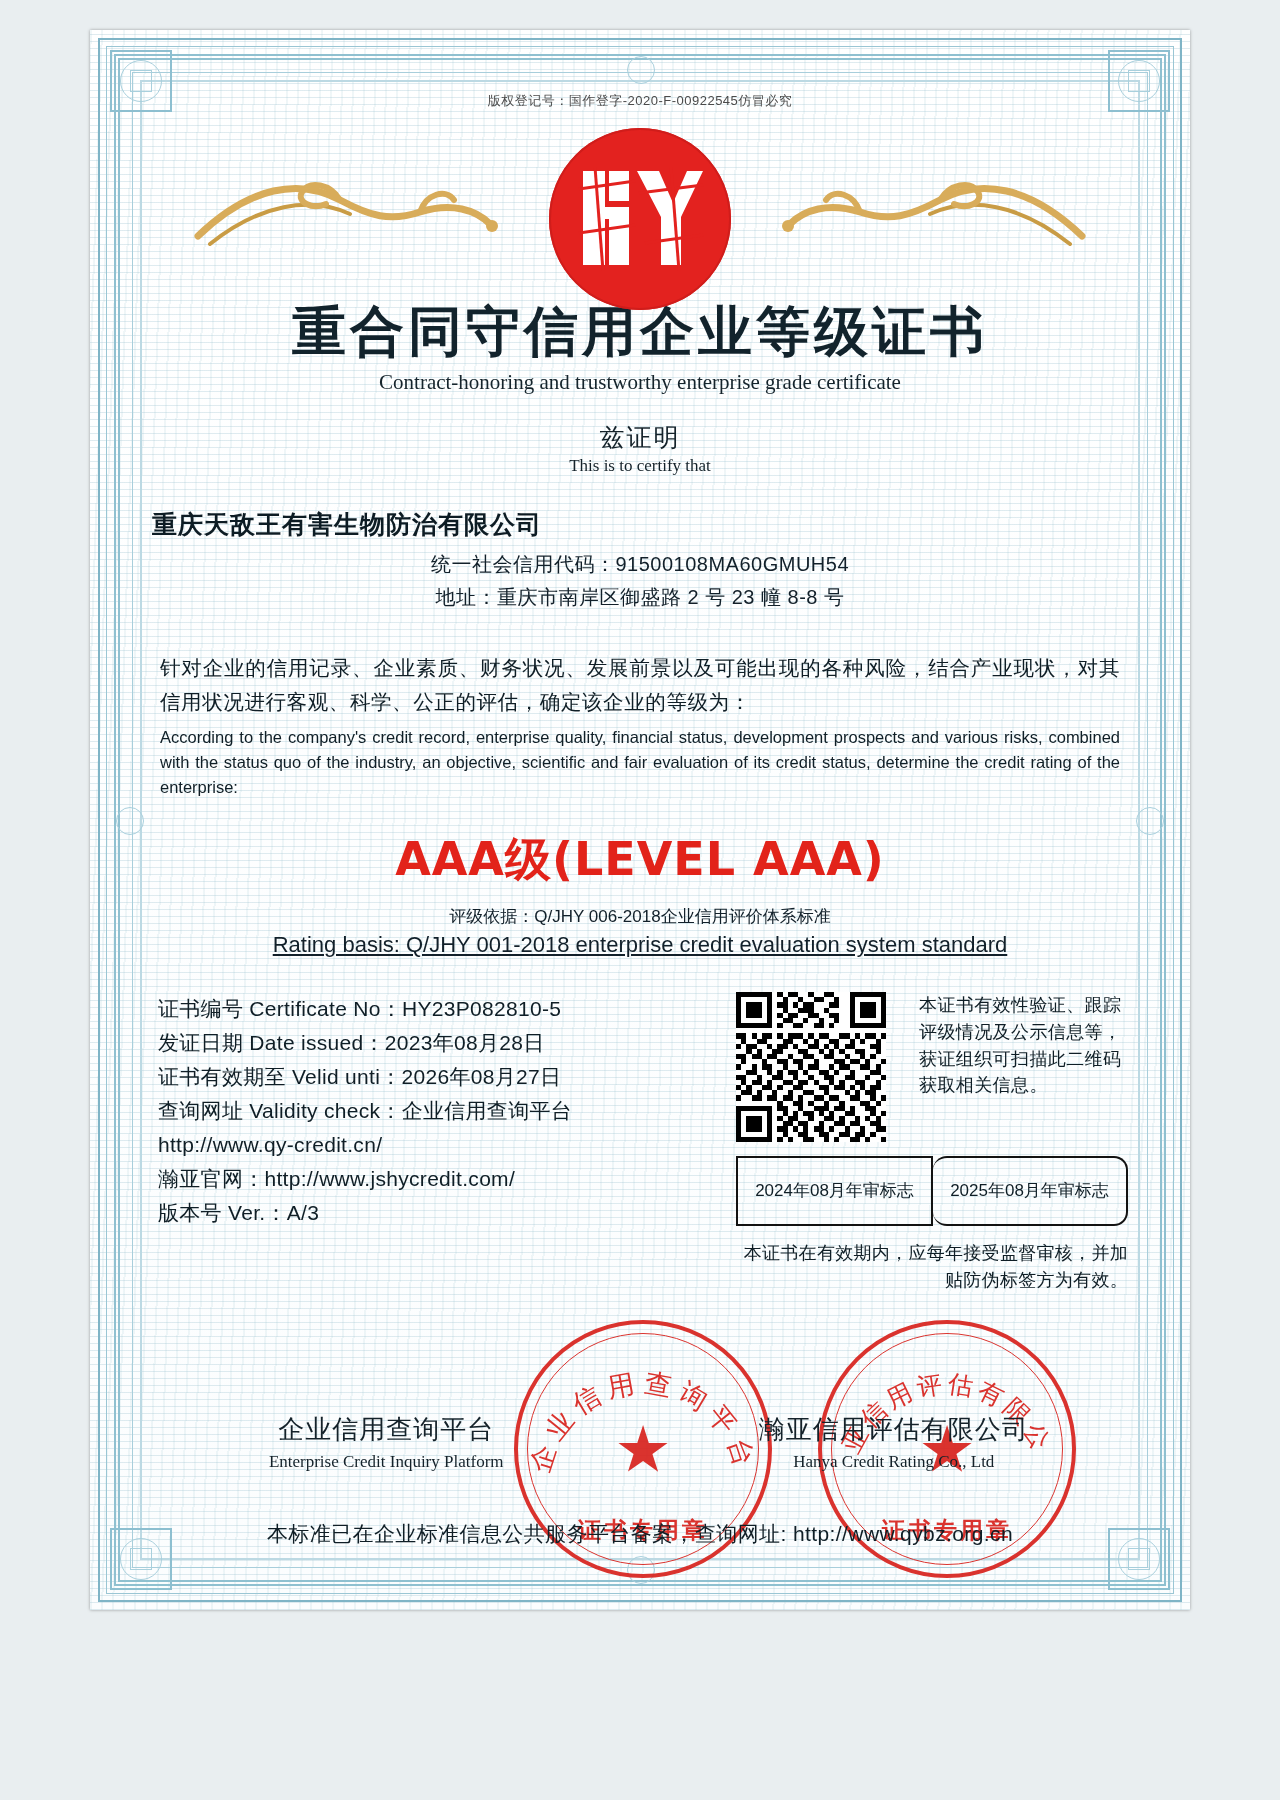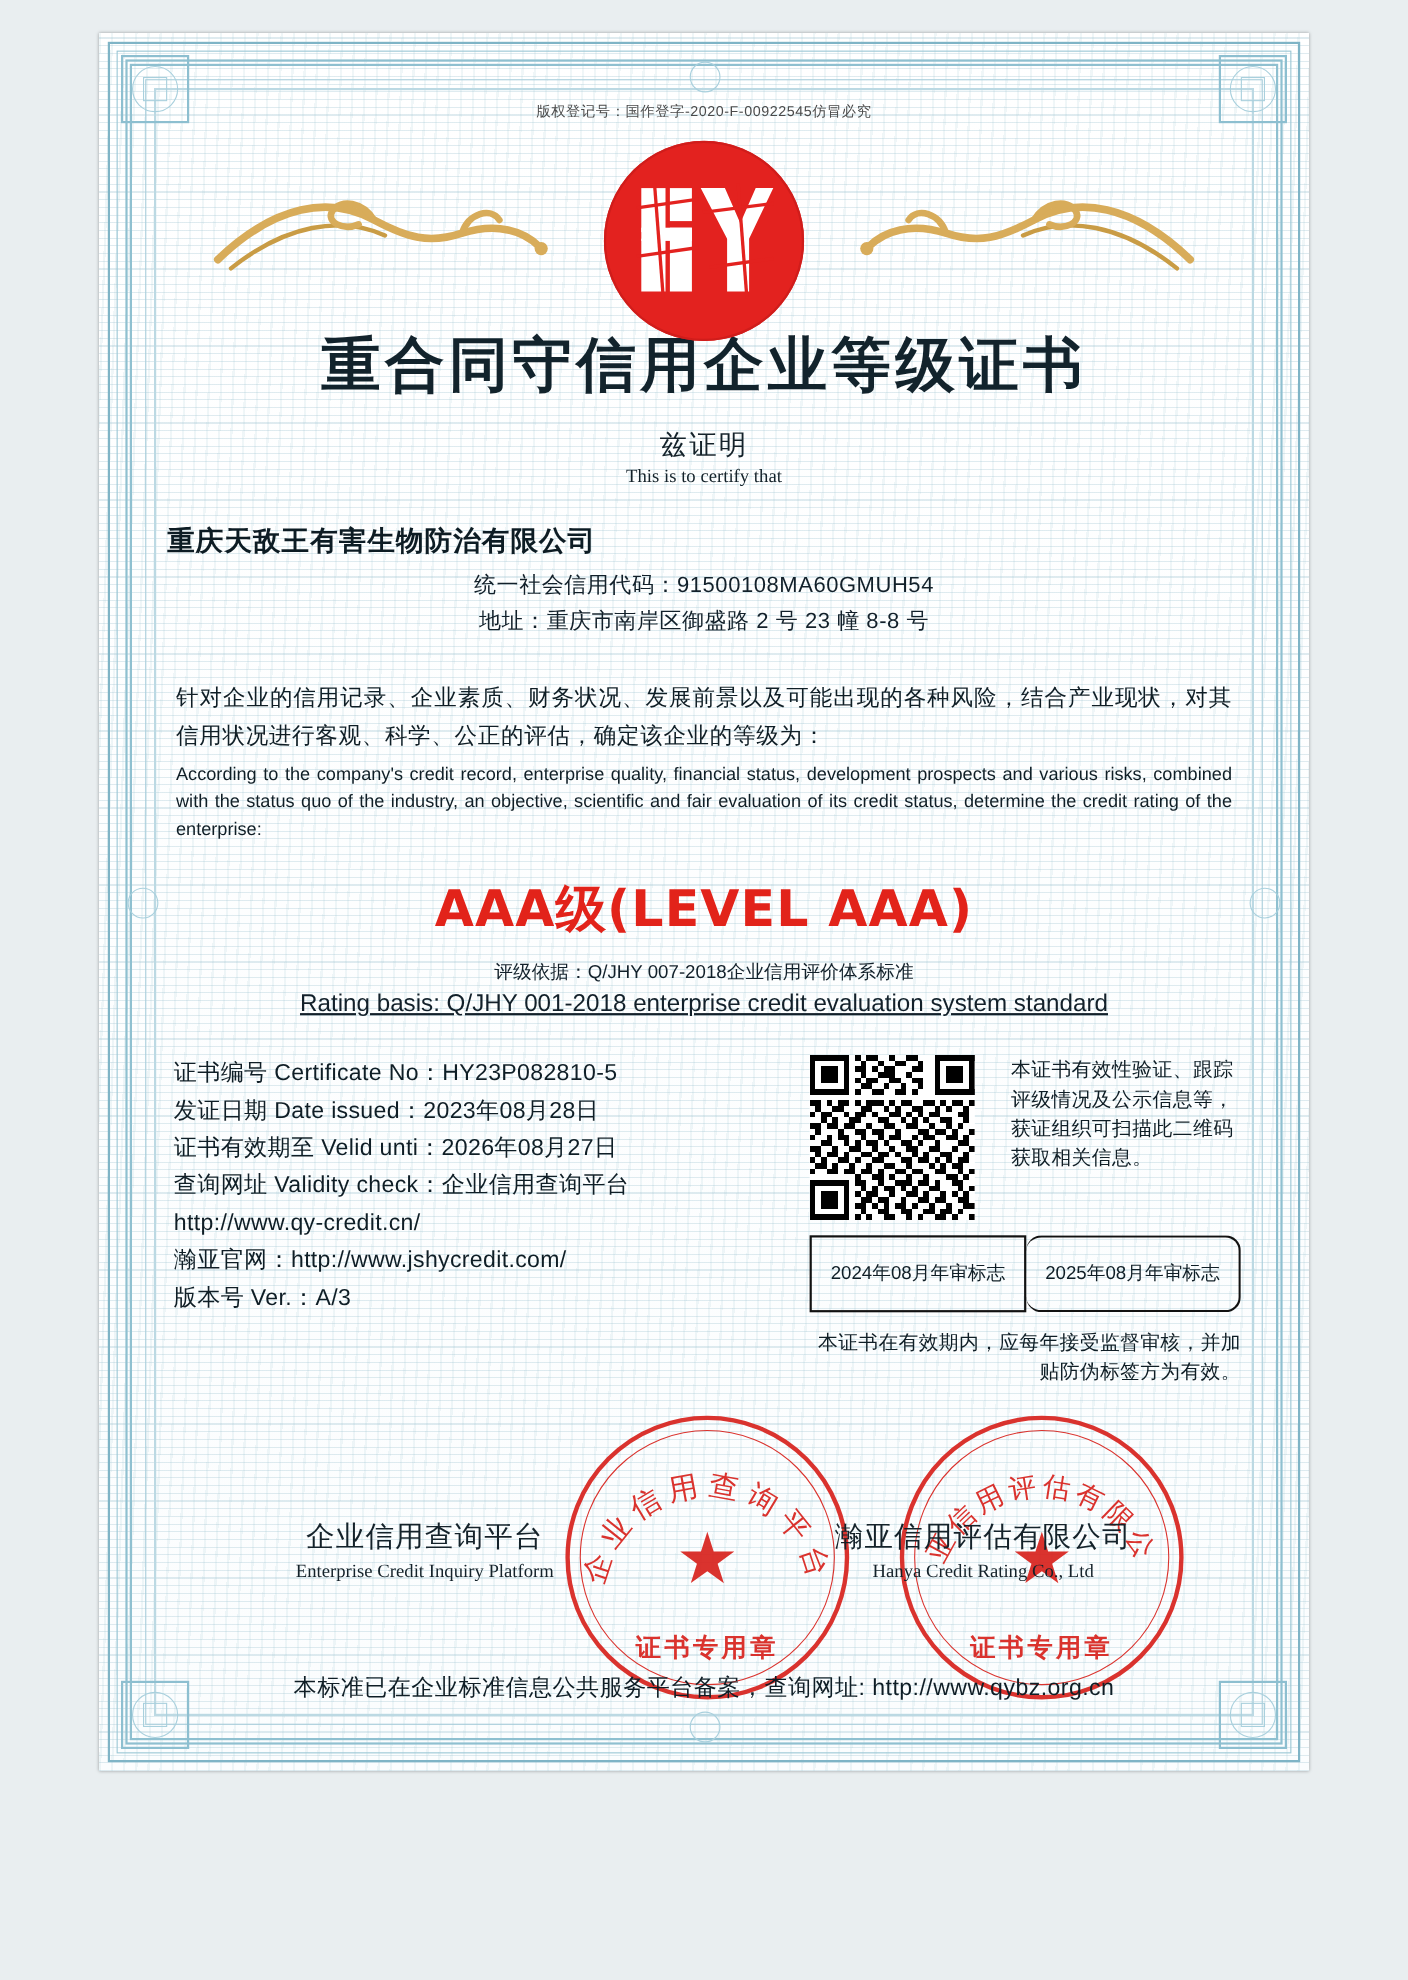--- a/index.html
+++ b/index.html
@@ -183,35 +183,36 @@
             <line x1="64" y1="34" x2="128" y2="26"></line>
             <line x1="70" y1="84" x2="128" y2="76"></line>
             <line x1="20" y1="8" x2="28" y2="112"></line>
             <line x1="96" y1="8" x2="104" y2="112"></line>
           </g>
         </svg>
       </div>
     </div>
 
     <div class="title-cn">重合同守信用企业等级证书</div>
+    <div class="title-en">Contract-honoring and trustworthy enterprise grade certificate</div>
 
     <div class="certify-cn">兹证明</div>
     <div class="certify-en">This is to certify that</div>
 
     <div class="company">重庆天敌王有害生物防治有限公司</div>
     <div class="code-line">统一社会信用代码：91500108MA60GMUH54</div>
     <div class="addr-line">地址：重庆市南岸区御盛路 2 号 23 幢 8-8 号</div>
 
     <div class="para">
       <div class="cn">针对企业的信用记录、企业素质、财务状况、发展前景以及可能出现的各种风险，结合产业现状，对其信用状况进行客观、科学、公正的评估，确定该企业的等级为：</div>
       <div class="en">According to the company's credit record, enterprise quality, financial status, development prospects and various risks, combined with the status quo of the industry, an objective, scientific and fair evaluation of its credit status, determine the credit rating of the enterprise:</div>
     </div>
 
     <div class="level">AAA级(LEVEL AAA)</div>
-    <div class="basis-cn">评级依据：Q/JHY 007-2018企业信用评价体系标准</div>
+    <div class="basis-cn">评级依据：Q/JHY 006-2018企业信用评价体系标准</div>
     <div class="basis-en">Rating basis: Q/JHY 001-2018 enterprise credit evaluation system standard</div>
 
     <div class="info-row">
       <div class="info-left">
         <div class="ln">证书编号 Certificate No：HY23P082810-5</div>
         <div class="ln">发证日期 Date issued：2023年08月28日</div>
         <div class="ln">证书有效期至 Velid unti：2026年08月27日</div>
         <div class="ln">查询网址 Validity check：企业信用查询平台</div>
         <div class="ln">http://www.qy-credit.cn/</div>
         <div class="ln">瀚亚官网：http://www.jshycredit.com/</div>

